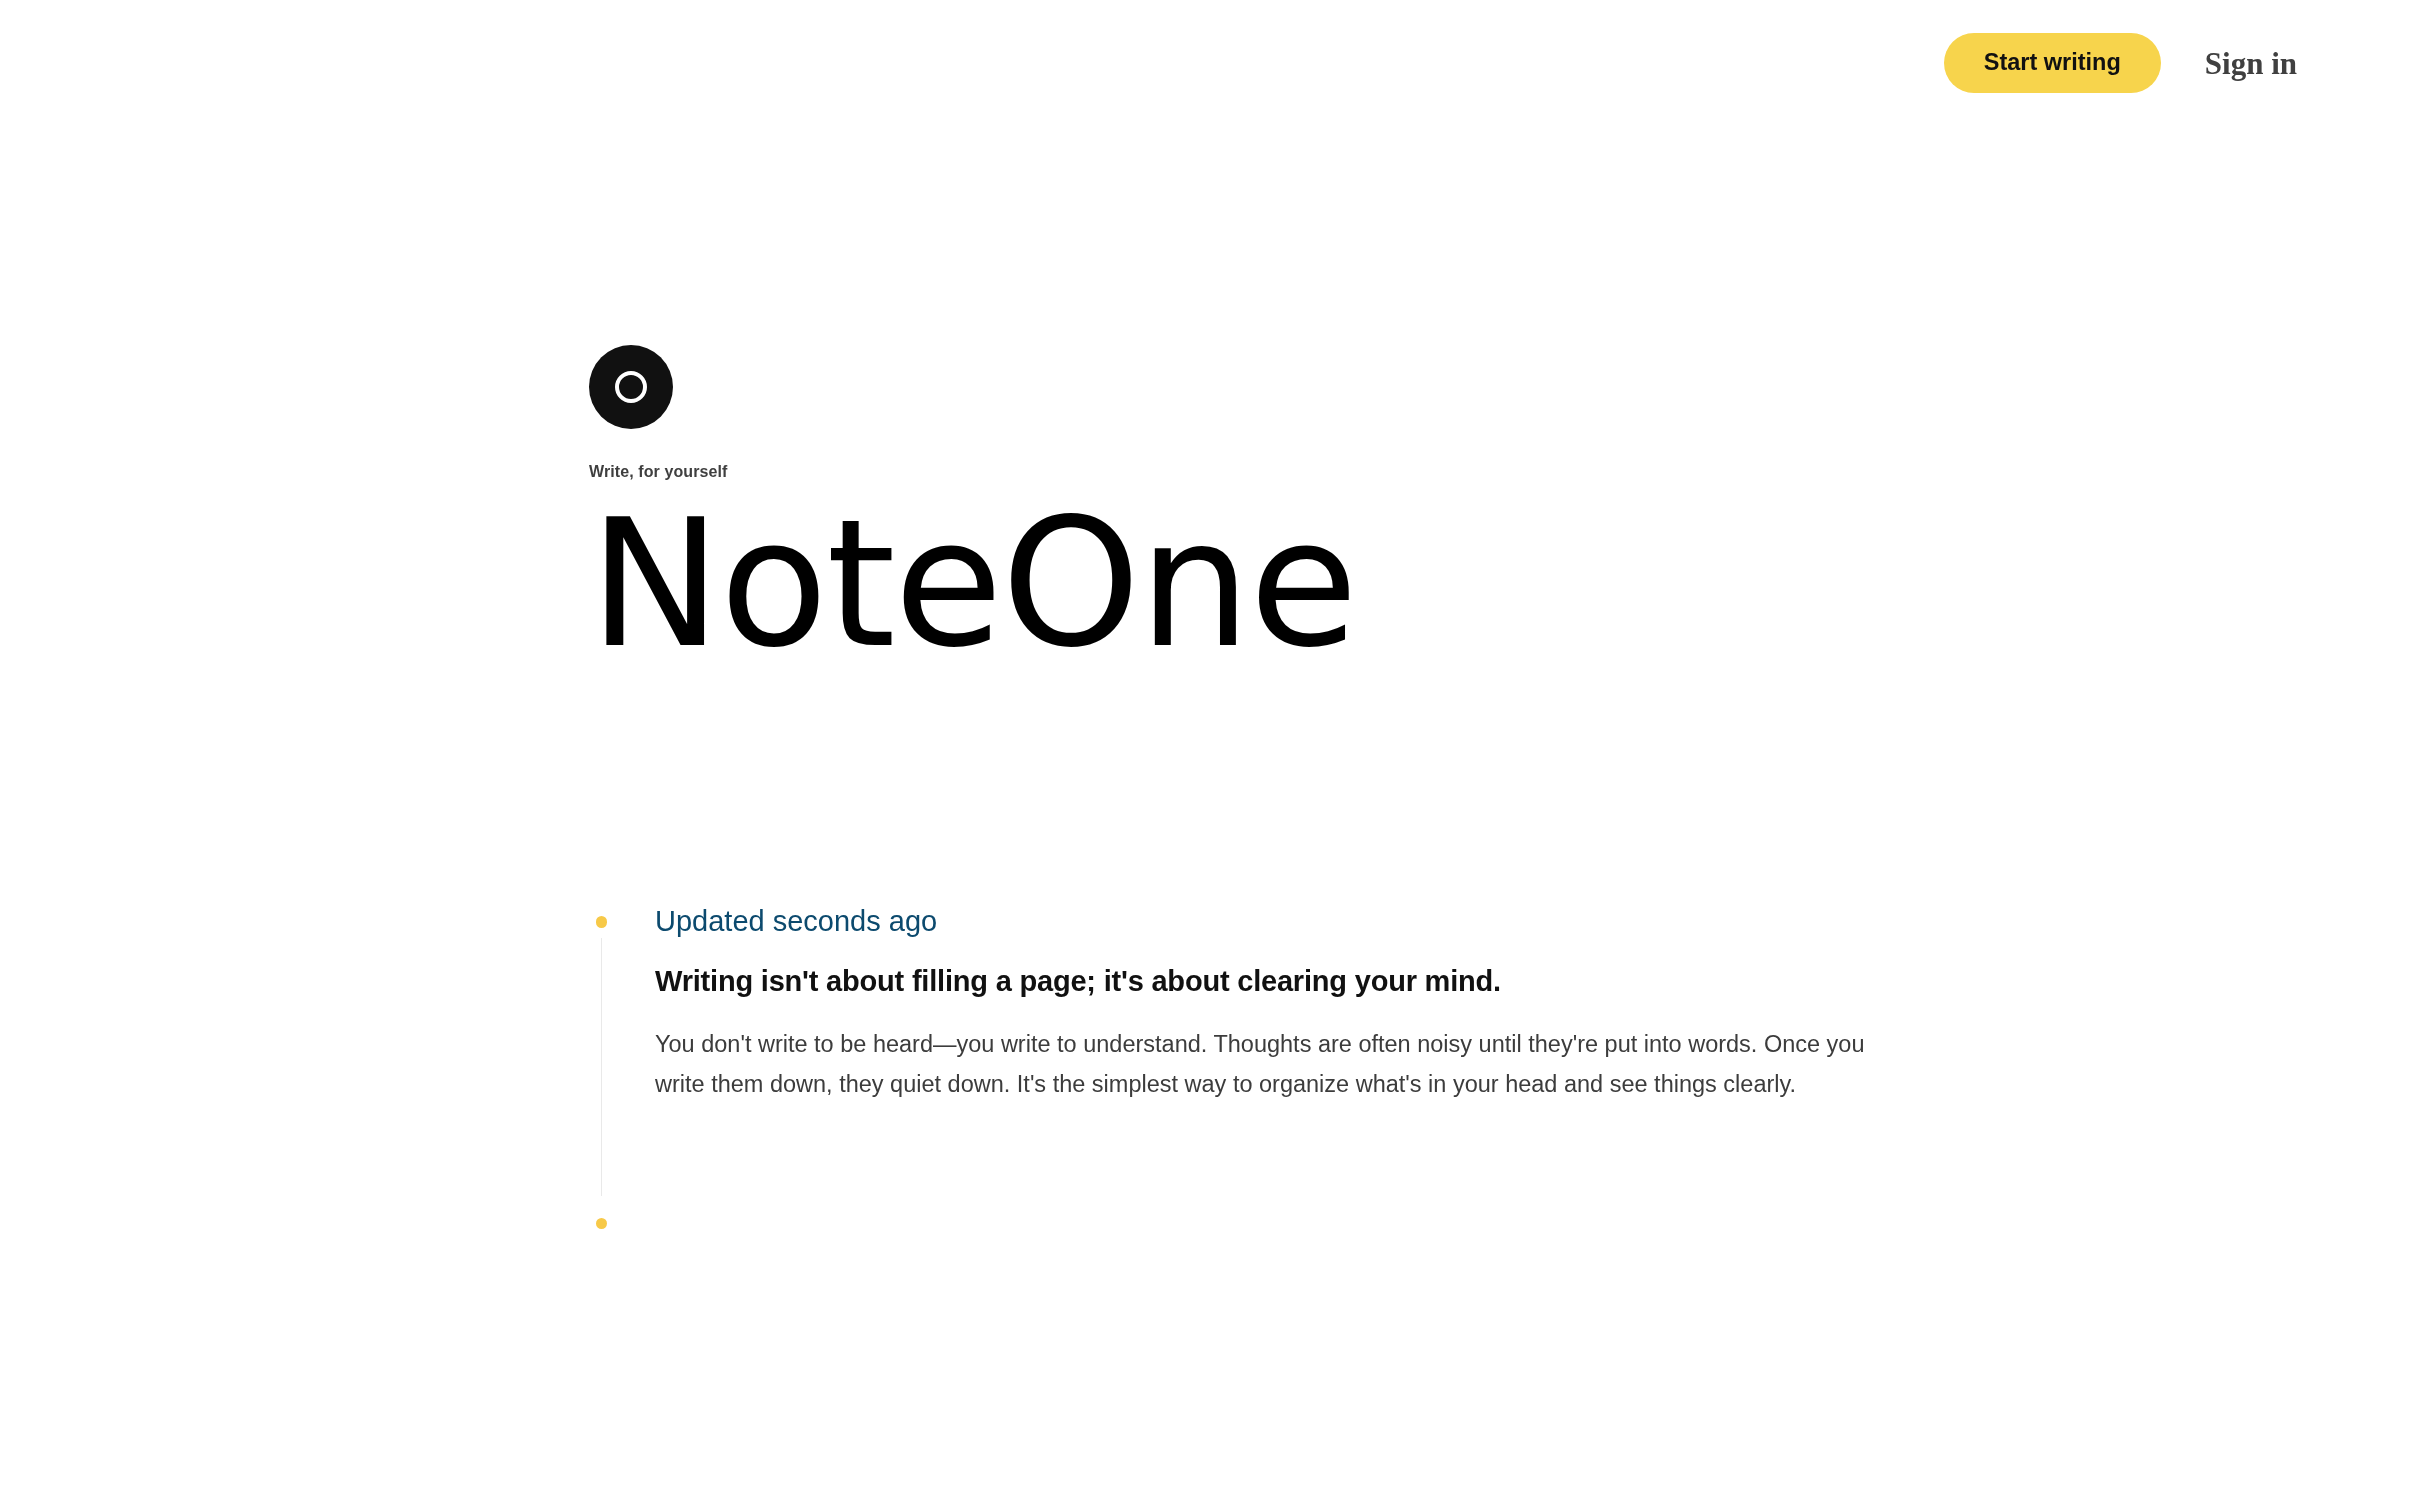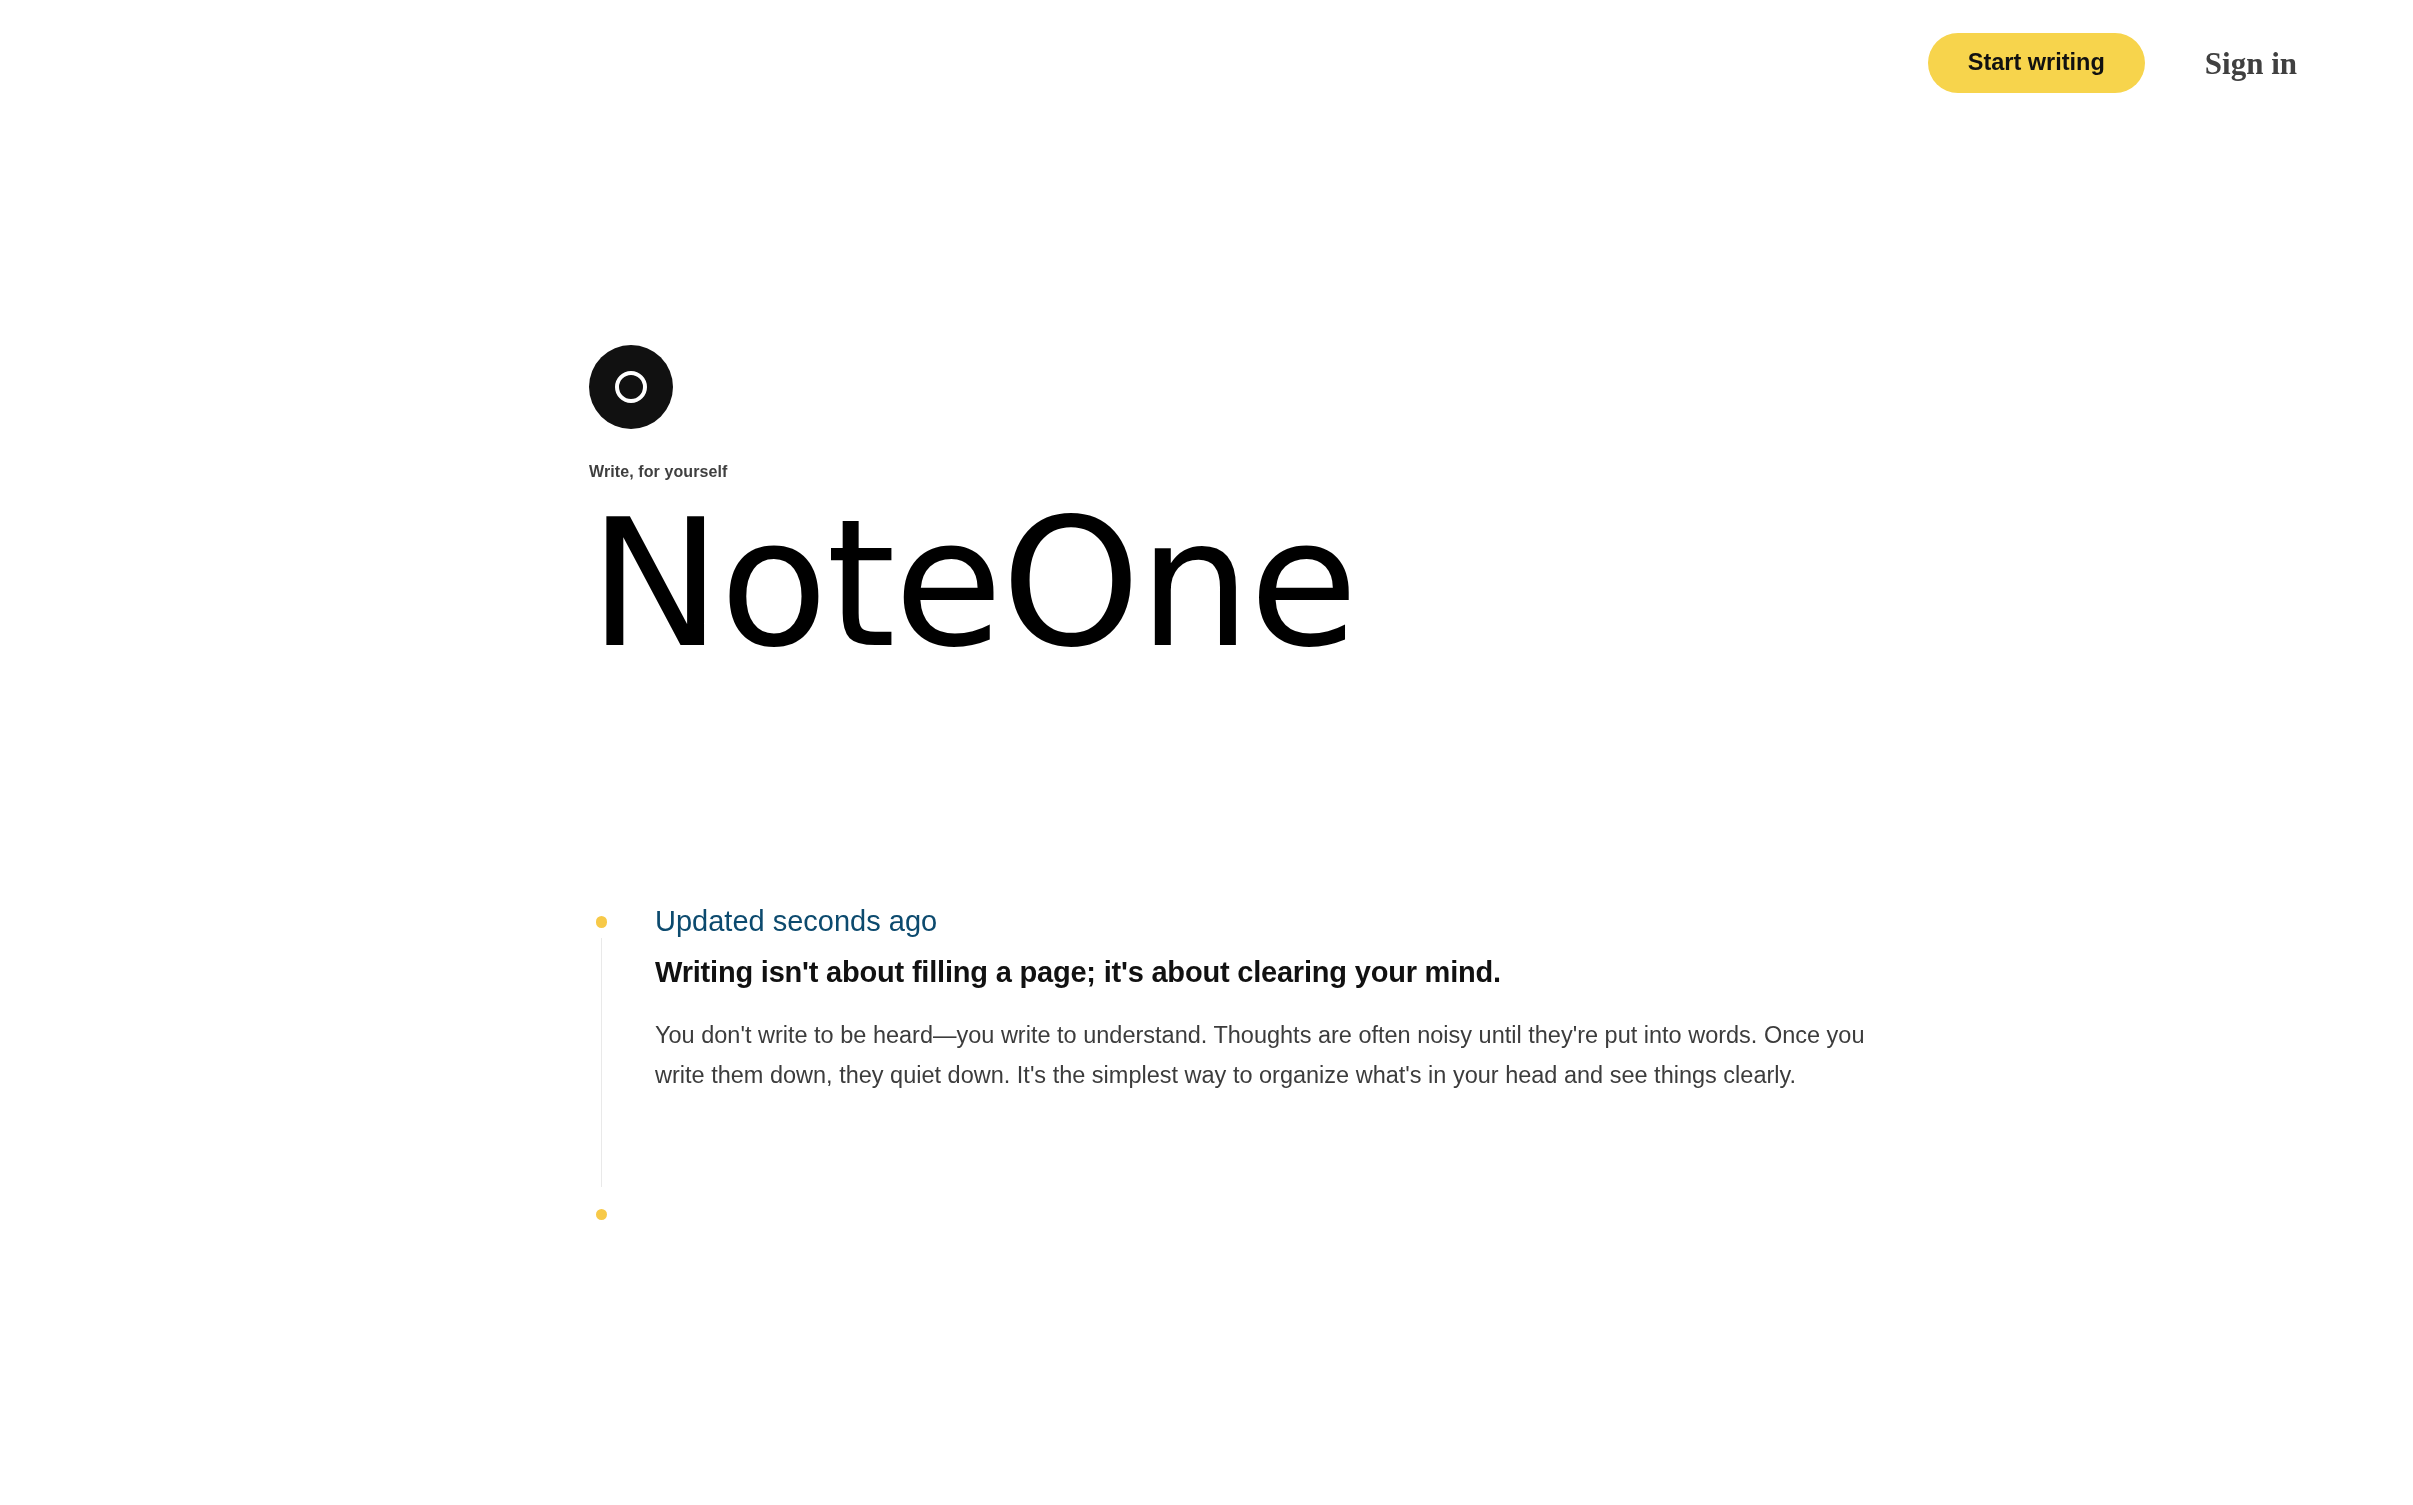--- a/index.html
+++ b/index.html
@@ -23,21 +23,21 @@
   .topnav {
     position: absolute;
     top: 0;
     left: 0;
     width: 2413px;
     height: 126px;
     display: flex;
     align-items: center;
     justify-content: flex-end;
     padding-right: 101px;
-    gap: 45px;
+    gap: 29px;
   }
 
   .btn-start {
     background: #f6d council;
   }
 
   .btn-start {
     background: #f7d44c;
     color: #111111;
     border: none;
@@ -142,21 +142,21 @@
   }
 
   .note-time {
     font-size: 29px;
     color: #0c4a6e;
     line-height: 1.2;
     font-weight: 400;
   }
 
   .note-title {
-    margin-top: 15px;
+    margin-top: 24px;
     font-size: 29px;
     font-weight: 700;
     color: #111111;
     line-height: 1.3;
     letter-spacing: -0.2px;
   }
 
   .note-body {
     margin-top: 23.5px;
     font-size: 23.5px;

